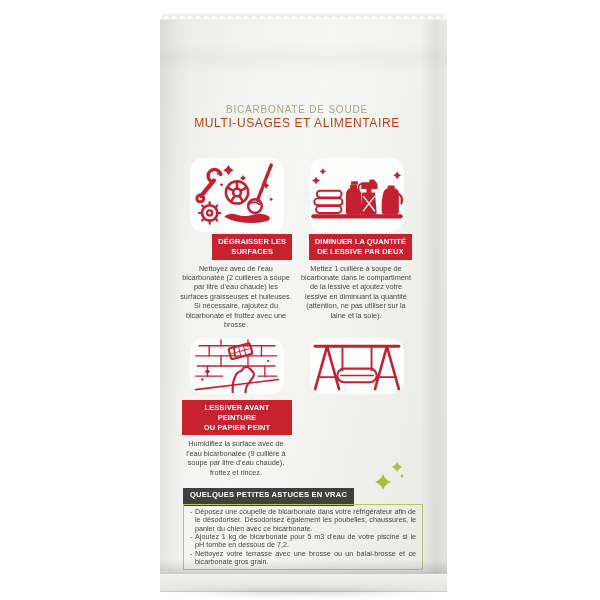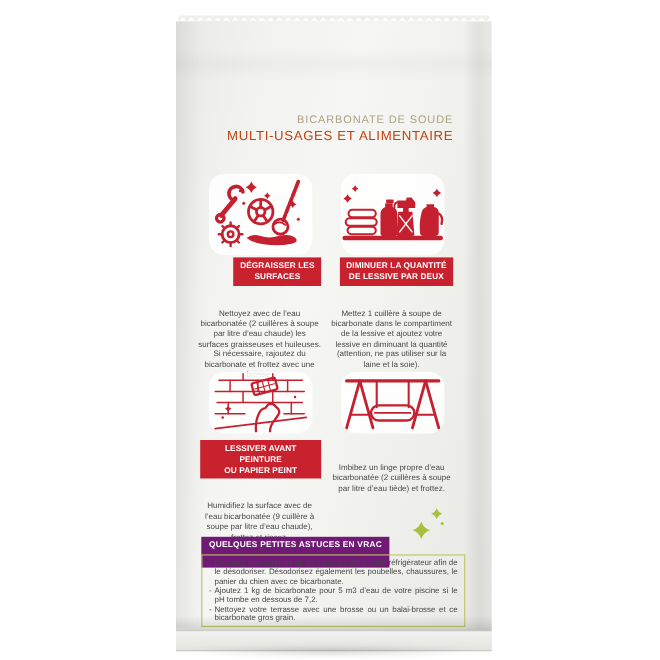--- a/index.html
+++ b/index.html
@@ -28,37 +28,37 @@
     background:linear-gradient(to bottom,transparent,rgba(150,150,140,0.08) 45%,transparent);}
   .fold-shadow{position:absolute;left:0;right:0;top:546px;height:12px;
     background:linear-gradient(to bottom,transparent,rgba(90,90,85,0.20));}
   .fold-line{position:absolute;left:0;right:0;top:558px;height:2px;background:rgba(110,110,100,0.28);}
   .flap{position:absolute;left:0;right:0;top:560px;height:17px;
     background:linear-gradient(to bottom,#f1f1ef,#e4e5e1);border-bottom:1px solid rgba(100,100,95,0.28);}
   .ground-shadow{position:absolute;left:168px;top:587px;width:268px;height:10px;
     background:radial-gradient(ellipse at center,rgba(60,60,55,0.22),rgba(60,60,55,0.0) 72%);filter:blur(2px);}
 
   .print-area{position:absolute;left:22px;top:0;width:230px;}
-  .pkg-title{position:absolute;left:0;top:90px;width:100%;text-align:right;color:#a49d76;}
+  .pkg-title{position:absolute;left:0;top:90px;width:100%;text-align:center;color:#a49d76;}
   .pkg-title .t1{font-size:10px;letter-spacing:0.8px;color:#aaa385;}
   .pkg-title .t2{font-size:12px;font-weight:normal;letter-spacing:0.6px;color:#c2410c;margin-top:1px;}
 
   .row{position:absolute;left:0;width:230px;display:grid;grid-template-columns:110px 110px;column-gap:10px;}
   .row1{top:144px;}
   .row2{top:324px;}
   .section{display:flex;flex-direction:column;align-items:flex-end;}
   .icon-box{width:94px;border-radius:14px;background:rgba(255,255,255,0.85);
     display:flex;align-items:center;justify-content:center;margin:0 auto 2px;}
   .row1 .icon-box{height:74px;}
   .row2 .icon-box{height:56px;margin-bottom:6px;}
   .badge{background:#c9222f;color:#ffffff;font-weight:bold;font-size:7.5px;line-height:1.3;
     text-align:center;white-space:pre-line;padding:3px 6px;max-width:112px;letter-spacing:0.1px;}
-  .sec-body{margin-top:20px;font-size:7.3px;line-height:1.3;color:#474746;text-align:center;width:112px;}
-
-  .tips-bar{position:absolute;left:23px;top:474px;height:28px;line-height:13px;background:#701a75;
+  .sec-body{margin-top:4px;font-size:7.3px;line-height:1.3;color:#474746;text-align:center;width:112px;}
+
+  .tips-bar{position:absolute;left:23px;top:474px;height:18px;line-height:13px;background:#404040;
     color:#ffffff;font-weight:bold;font-size:7.6px;padding:0 7px;letter-spacing:0.2px;}
   .tips-box{position:absolute;left:23px;top:490px;width:240px;height:66px;border:1px solid #bcc360;
     padding:3px 6px;box-sizing:border-box;overflow:hidden;}
   .tip-row{display:flex;font-size:7.2px;line-height:1.16;color:#454545;}
   .tip-row .dash{width:5px;flex:none;}
   .tip-row .tip-text{flex:1;text-align:justify;}
 
   .sparkles-green{position:absolute;left:212px;top:446px;}
   svg .red-stroke{stroke:#c5202f;fill:none;stroke-linecap:round;stroke-linejoin:round;}
   svg .red-fill{fill:#c5202f;stroke:none;}
@@ -212,21 +212,20 @@
             <g class="red-stroke" stroke-width="2.2">
               <line x1="10" y1="44" x2="30" y2="44"></line>
                 <line x1="80" y1="44" x2="100" y2="44"></line>
               <line x1="38" y1="8" x2="38" y2="36"></line>
                 <line x1="72" y1="8" x2="72" y2="36"></line>
             </g>
             <rect class="red-stroke" x="32" y="34" width="46" height="16" rx="8" stroke-width="2.5"></rect>
             <path class="red-stroke" d="M36 42 h38" stroke-width="1.8"></path>
           </svg>
         </div>
-        <div class="sec-body">Imbibez un linge propre d’eau bicarbonatée (2 cuillères à soupe par litre d’eau tiède) et frottez.</div>
       </div>
     </div>
   </div>
 
   <div class="sparkles-green">
     <svg width="34" height="36" viewBox="0 0 34 36">
       <path fill="#a6c23c" d="M11 14 Q13 20 19 22 Q13 24 11 30 Q9 24 3 22 Q9 20 11 14 Z"></path>
       <path fill="#a6c23c" d="M25 2 Q26.3 5.7 30 7 Q26.3 8.3 25 12 Q23.7 8.3 20 7 Q23.7 5.7 25 2 Z"></path>
       <circle fill="#a6c23c" cx="30" cy="16" r="1.4"></circle>
     </svg>

